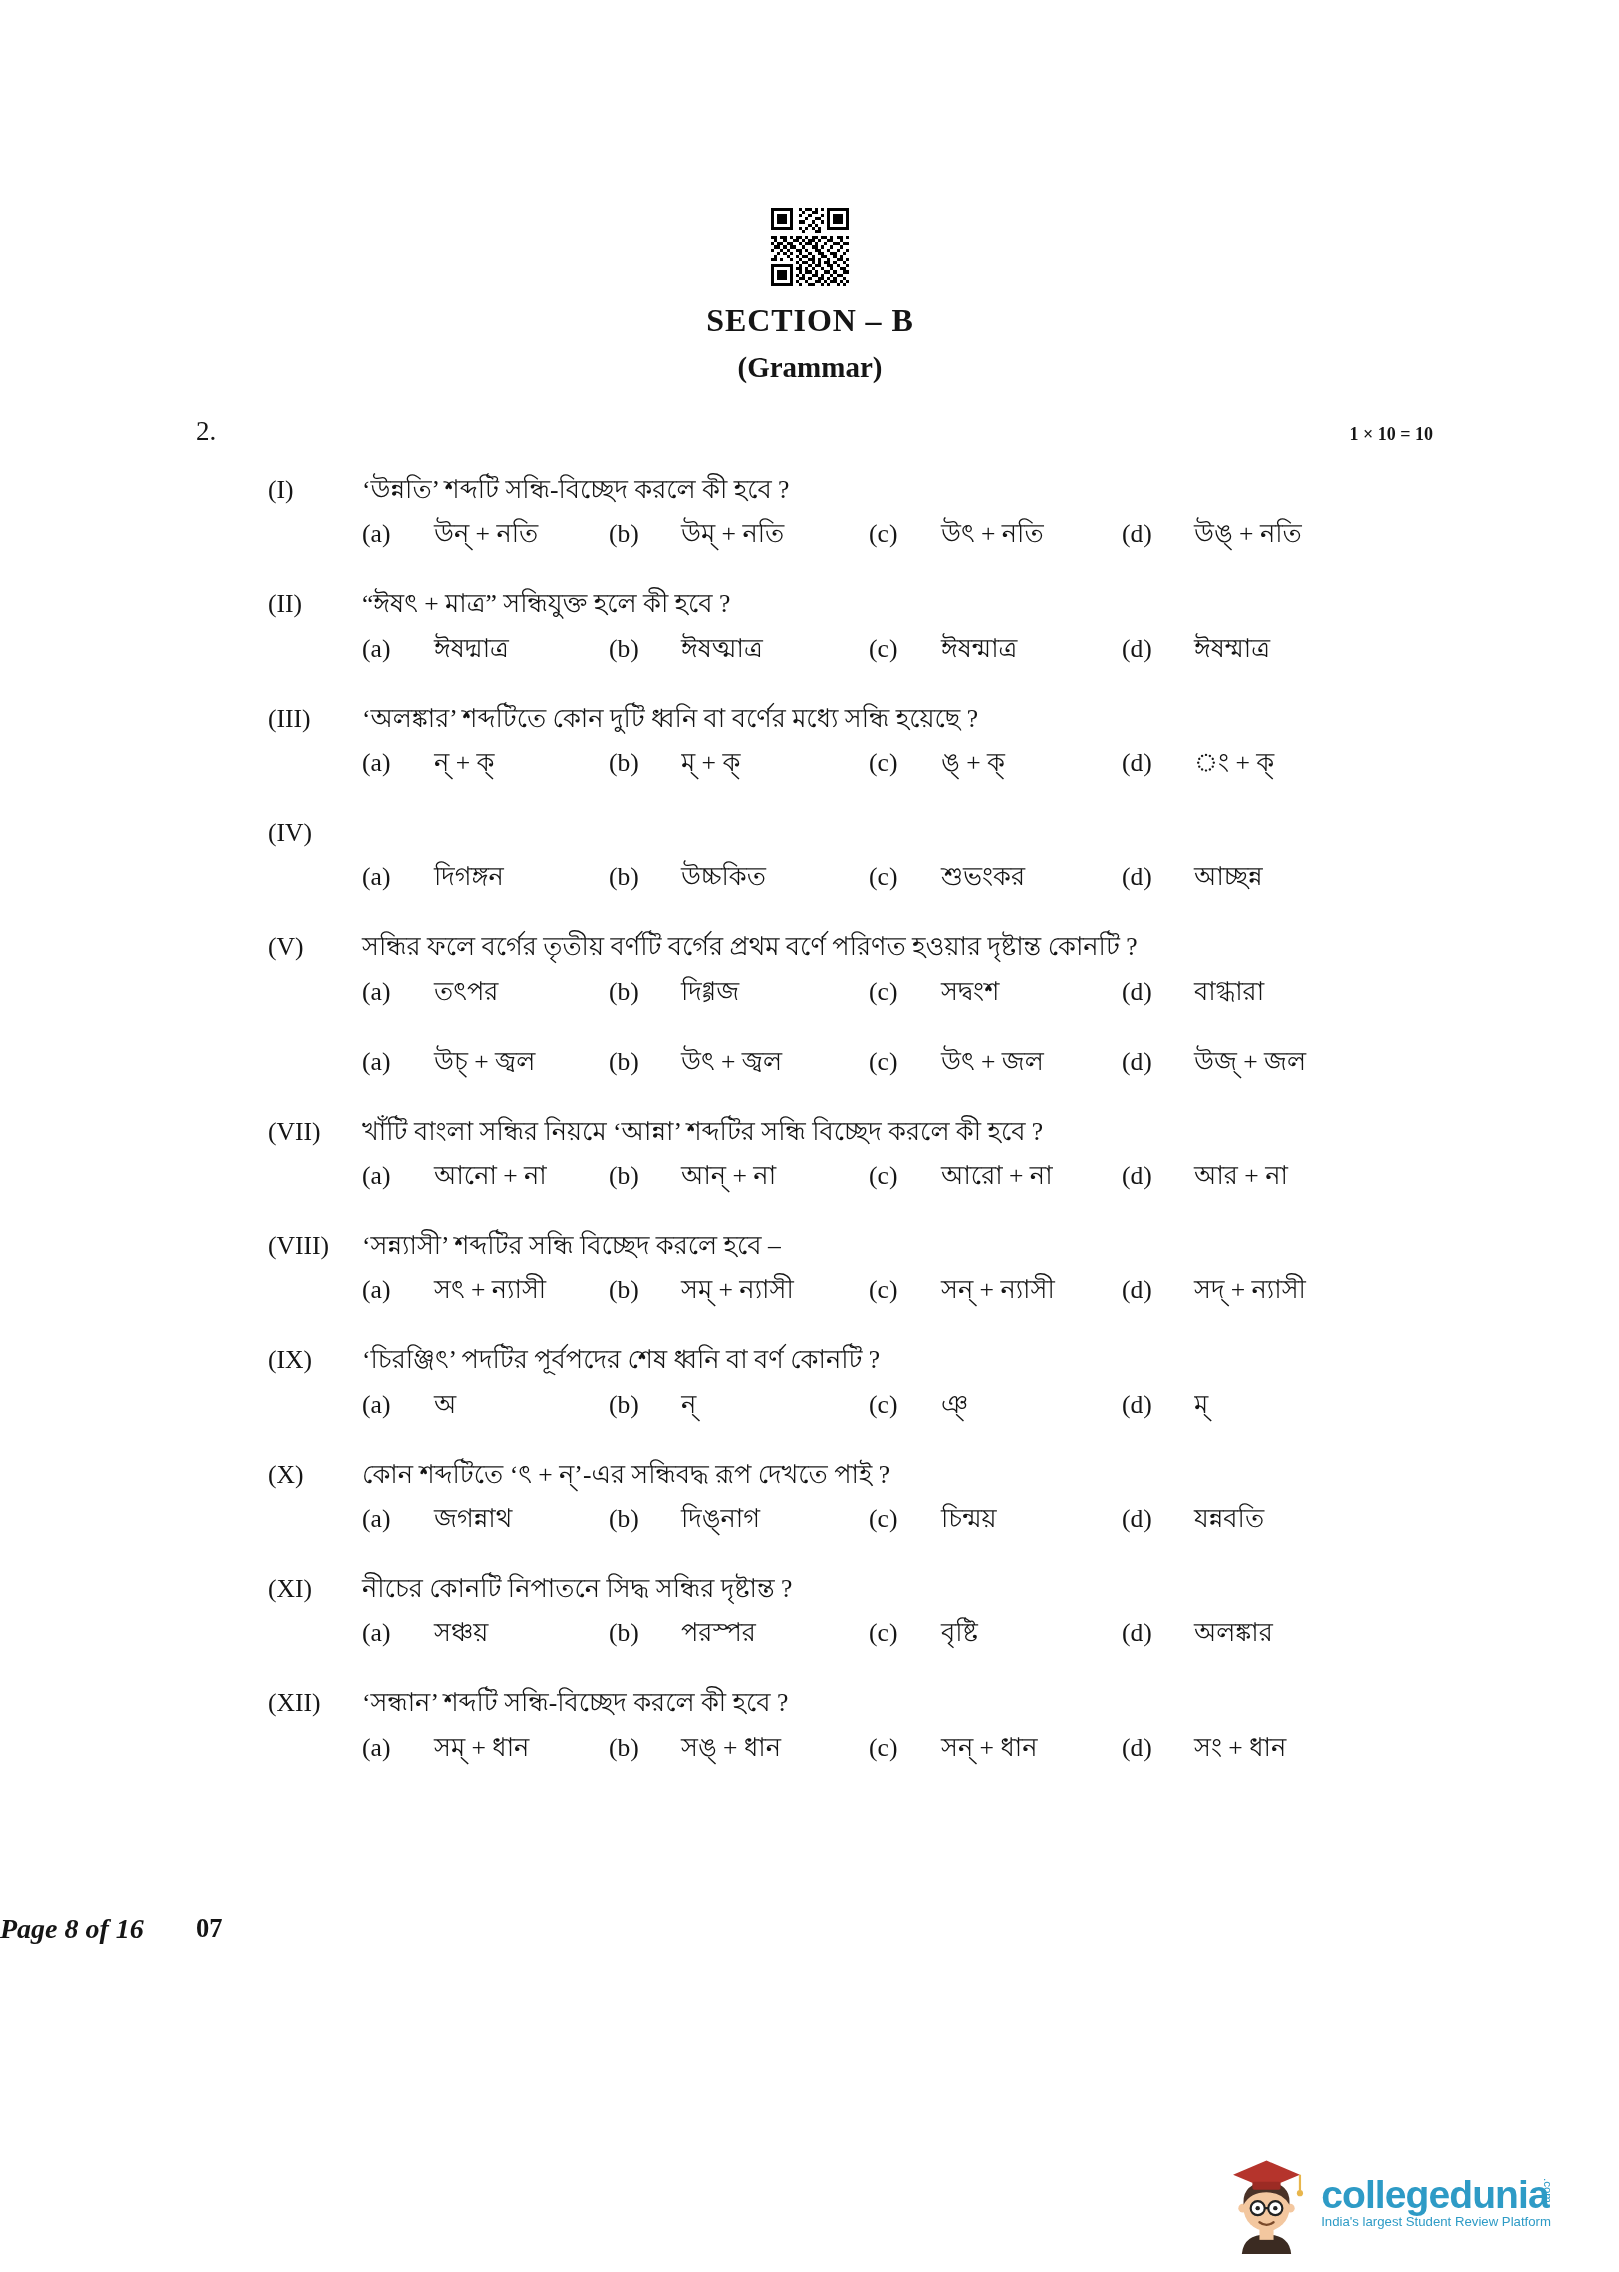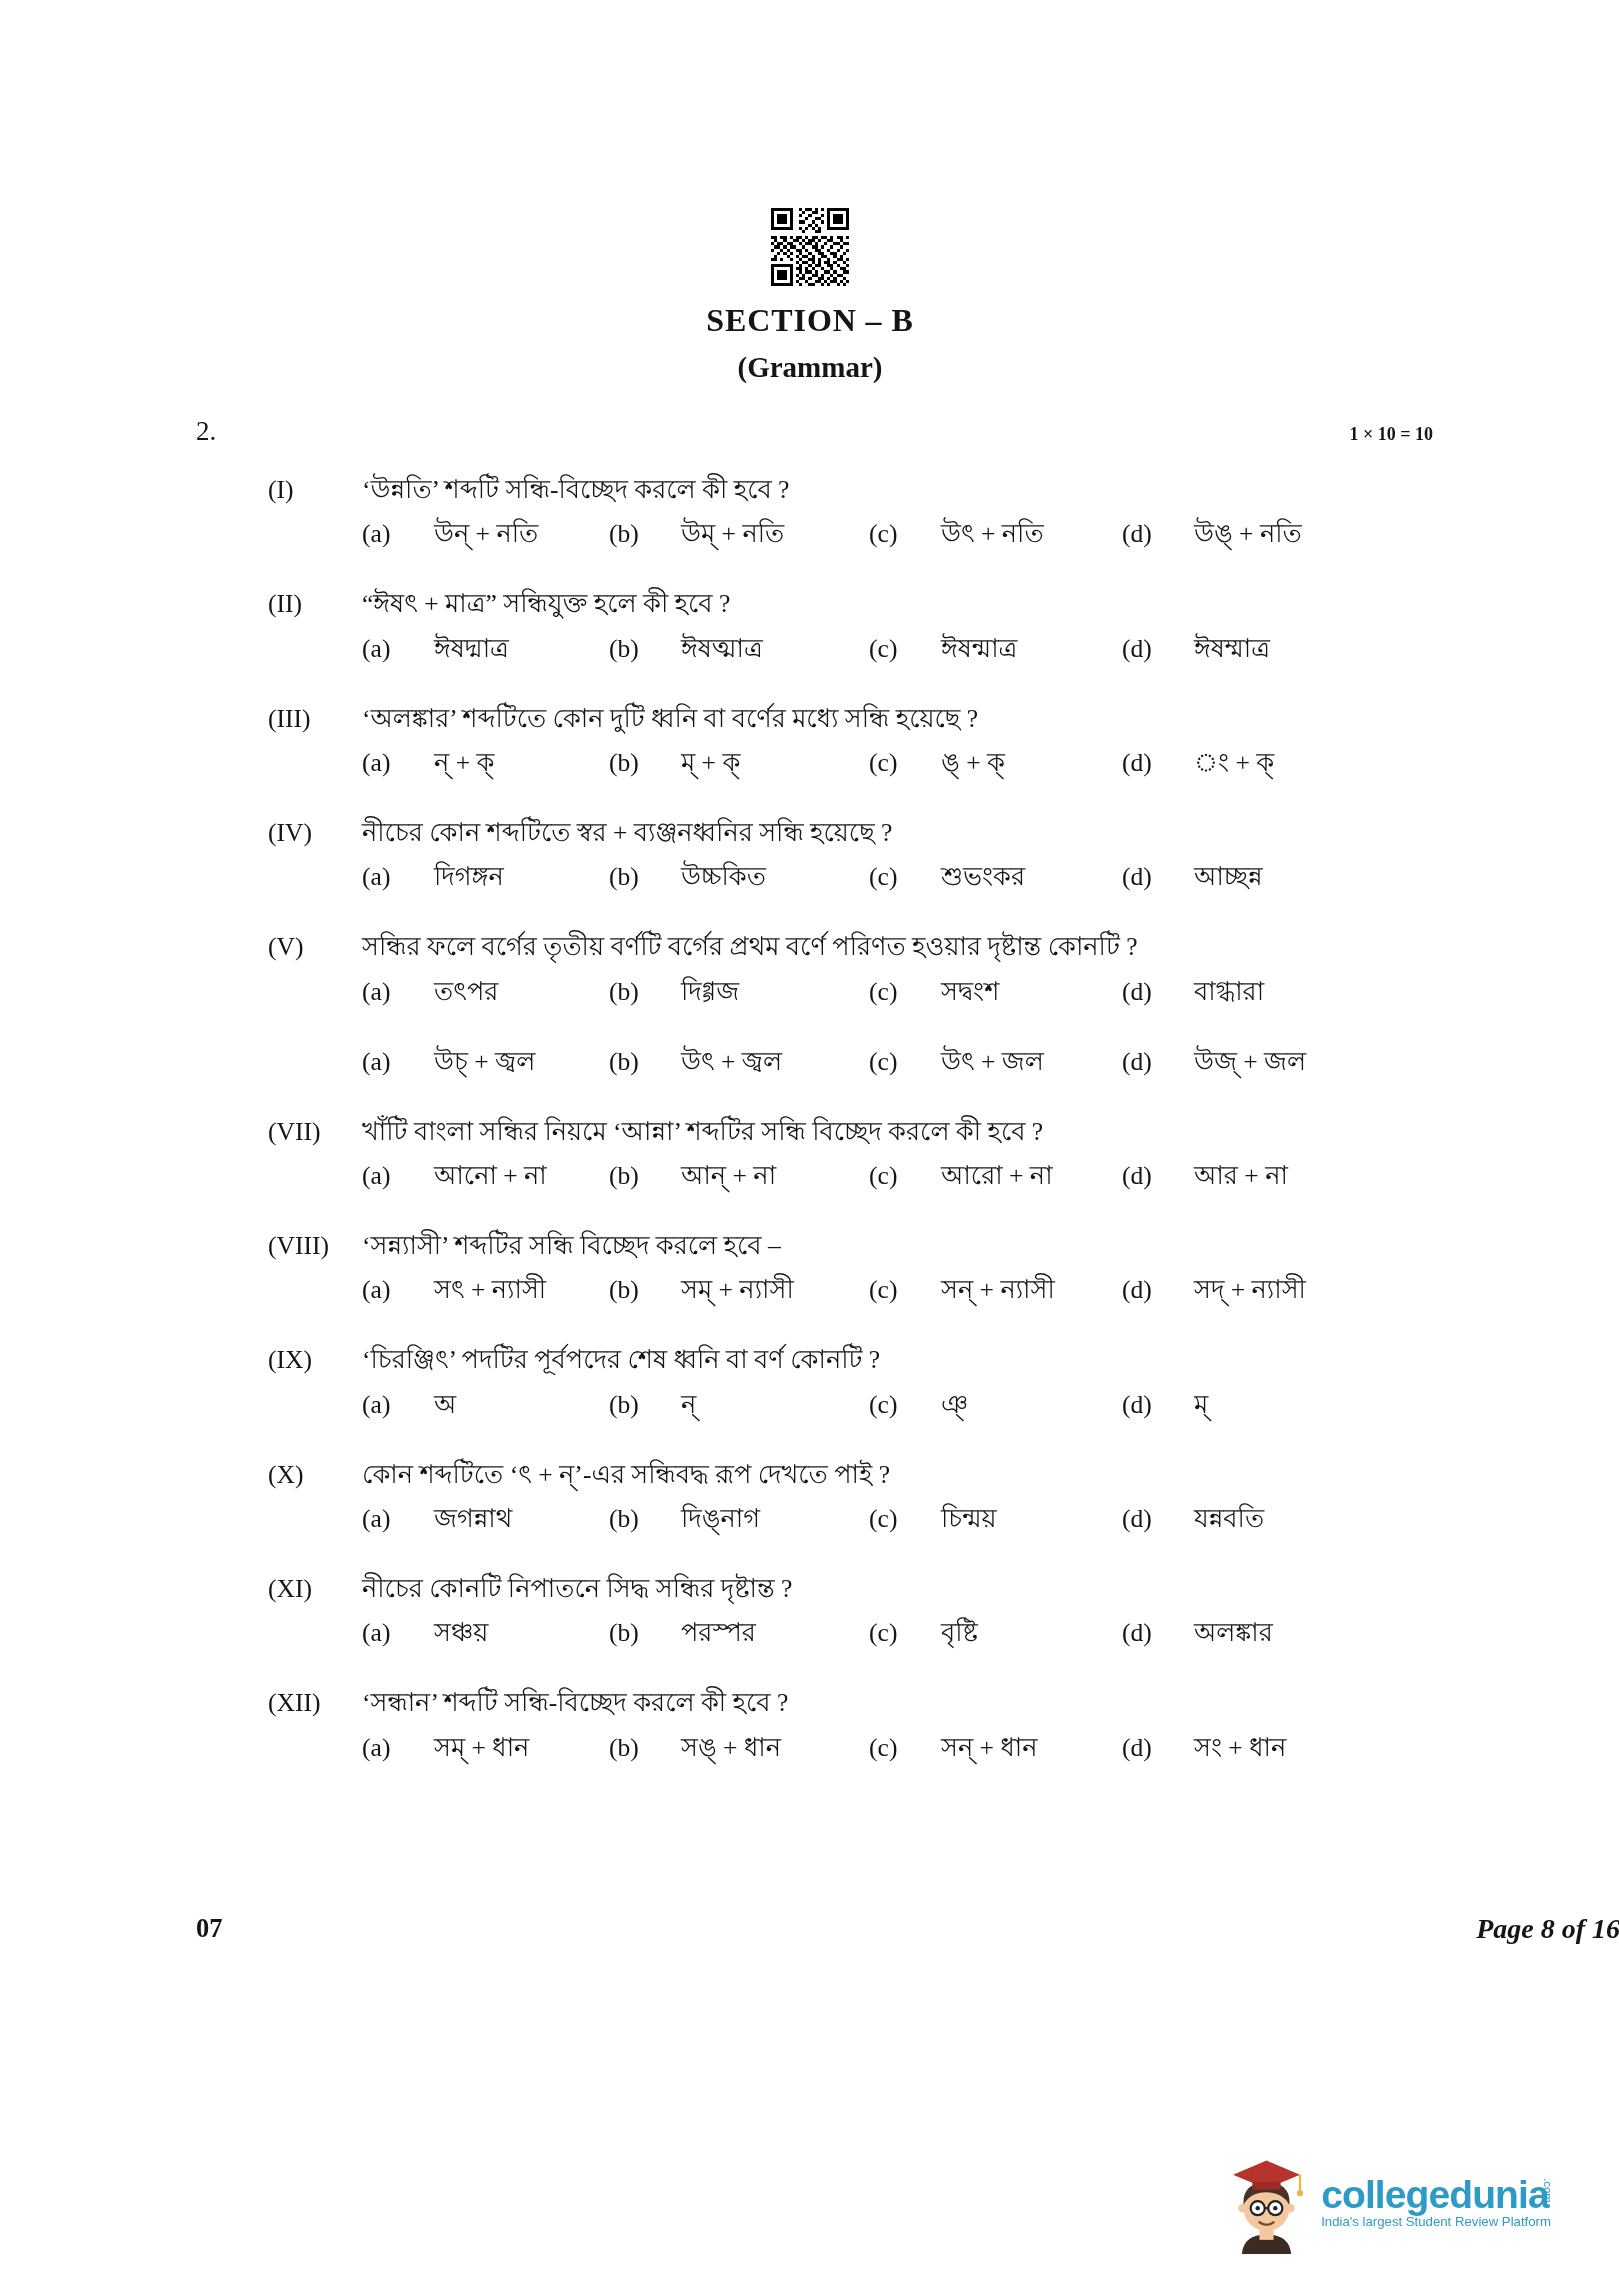--- a/index.html
+++ b/index.html
@@ -31,21 +31,21 @@
     grid-template-columns: 72px 175px 72px 188px 72px 181px 72px auto;
     margin-left: 94px;
     font-size: 25.6px; line-height: 1.25;
     margin-bottom: 38px;
     align-items: baseline;
     white-space: nowrap;
   }
 
   .footer { position: absolute; top: 1913px; left: 0; width: 100%; height: 42px; }
   .footer-left { position: absolute; left: 196px; top: 0; font-weight: bold; font-size: 26.5px; }
-  .footer-center { position: absolute; left: 0; width: 100%; text-align: right; top: 0; font-weight: bold; font-style: italic; font-size: 28px; }
+  .footer-center { position: absolute; left: 0; width: 100%; text-align: left; top: 0; font-weight: bold; font-style: italic; font-size: 28px; }
 
   .brandlogo { position: absolute; right: 41px; bottom: 19.4px; display: flex; align-items: center; gap: 14px; }
   .brand-text-block { display: flex; flex-direction: column; }
   .brand-line { display: flex; align-items: flex-start; }
   .brand-name { font-family: "Liberation Sans", "DejaVu Sans", sans-serif; font-weight: bold; font-size: 39px; color: #2e9bc6; letter-spacing: -0.9px; line-height: 1; }
   .brand-suffix { font-family: "Liberation Sans", sans-serif; font-size: 11.5px; color: #2e9bc6; transform: rotate(90deg); transform-origin: left top; margin-left: 5.3px; margin-top: 3.5px; }
   .brand-tagline { font-family: "Liberation Sans", "DejaVu Sans", sans-serif; font-size: 13.2px; color: #2e9bc6; margin-top: 0; }
 </style>
 </head>
 <body>
@@ -147,21 +147,20 @@
           <span class="opt-text">ম্ + ক্</span>
           <span class="opt-letter">(c)</span>
           <span class="opt-text">ঙ্ + ক্</span>
           <span class="opt-letter">(d)</span>
           <span class="opt-text">ং + ক্</span>
         </div>
       </div>
       <div class="question">
         <div class="q-line">
           <span class="q-num">(IV)</span>
-          <span class="q-text">নীচের কোন শব্দটিতে স্বর + ব্যঞ্জনধ্বনির সন্ধি হয়েছে ?</span>
         </div>
         <div class="opt-row">
           <span class="opt-letter">(a)</span>
           <span class="opt-text">দিগঙ্গন</span>
           <span class="opt-letter">(b)</span>
           <span class="opt-text">উচ্চকিত</span>
           <span class="opt-letter">(c)</span>
           <span class="opt-text">শুভংকর</span>
           <span class="opt-letter">(d)</span>
           <span class="opt-text">আচ্ছন্ন</span>

